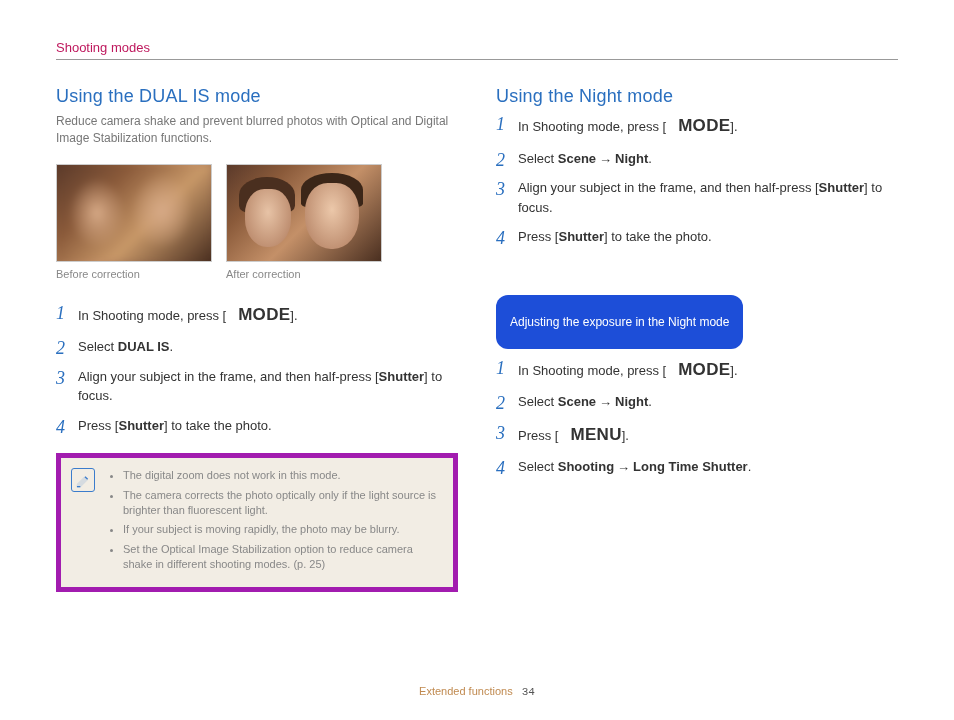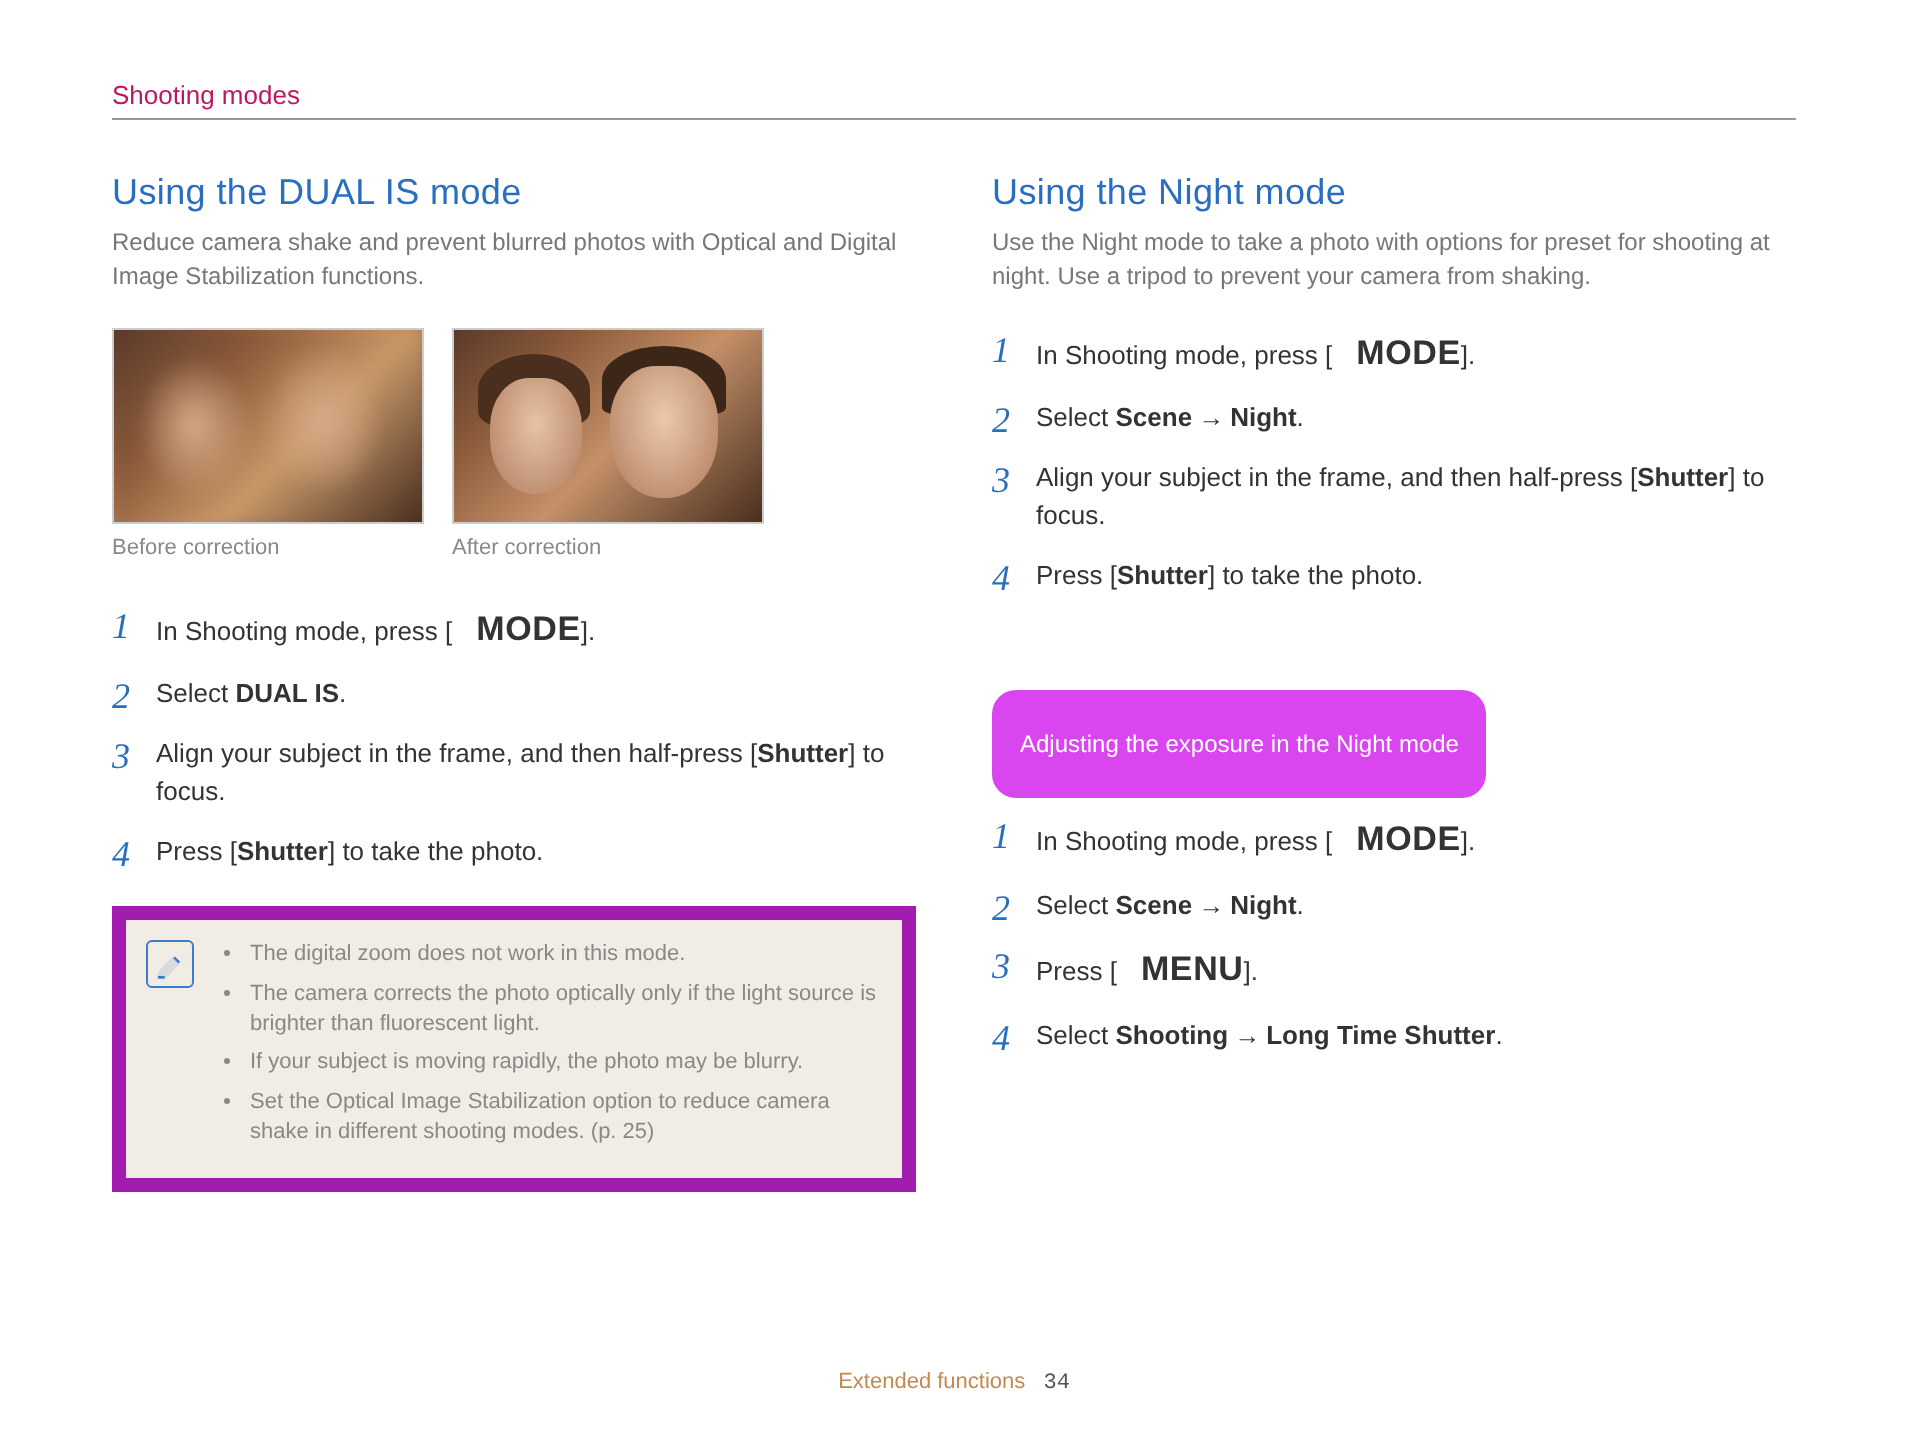--- a/index.html
+++ b/index.html
@@ -106,21 +106,21 @@
     font-weight: bold;
     font-size: 17px;
     font-family: Arial, sans-serif;
     letter-spacing: 0.3px;
     padding-left: 12px;
   }
   .btn { font-weight: bold; }
   .arrow { padding: 0 3px; }
   .notes {
     background: #f2ede4;
-    border: 7px solid #a21caf;
+    border: 5px solid #a21caf;
     padding: 10px 12px 10px 48px;
     font-size: 11px;
     color: #888;
     position: relative;
   }
   .notes .icon {
     position: absolute;
     left: 10px;
     top: 10px;
     width: 24px;
@@ -129,21 +129,21 @@
     border-radius: 3px;
     display:flex;
     align-items:center;
     justify-content:center;
   }
   .notes .icon svg { width:16px; height:16px; }
   .notes ul { list-style: disc; padding-left: 14px; }
   .notes li { margin-bottom: 4px; line-height: 1.4; }
   .pill {
     display: inline-block;
-    background: #d946ef;
+    background: #1d4ed8;
     color: #fff;
     font-size: 12px;
     padding: 20px 14px;
     border-radius: 12px;
     margin-top: 30px;
     margin-bottom: 8px;
   }
   .footer {
     position: absolute;
     bottom: 22px;
@@ -212,21 +212,20 @@
         <li>The digital zoom does not work in this mode.</li>
         <li>The camera corrects the photo optically only if the light source is brighter than fluorescent light.</li>
         <li>If your subject is moving rapidly, the photo may be blurry.</li>
         <li>Set the Optical Image Stabilization option to reduce camera shake in different shooting modes. (p. 25)</li>
       </ul>
     </div>
   </div>
 
   <div class="col">
     <h2>Using the Night mode</h2>
-    <p class="intro">Use the Night mode to take a photo with options for preset for shooting at night. Use a tripod to prevent your camera from shaking.</p>
 
     <ol class="steps">
       <li>
         <span>In Shooting mode, press [</span><span class="kbd">MODE</span><span>].</span>
       </li>
       <li>
         <span>Select </span><span class="btn">Scene</span><span class="arrow">→</span><span class="btn">Night</span><span>.</span>
       </li>
       <li>
         <span>Align your subject in the frame, and then half-press [</span><span class="btn">Shutter</span><span>] to focus.</span>

